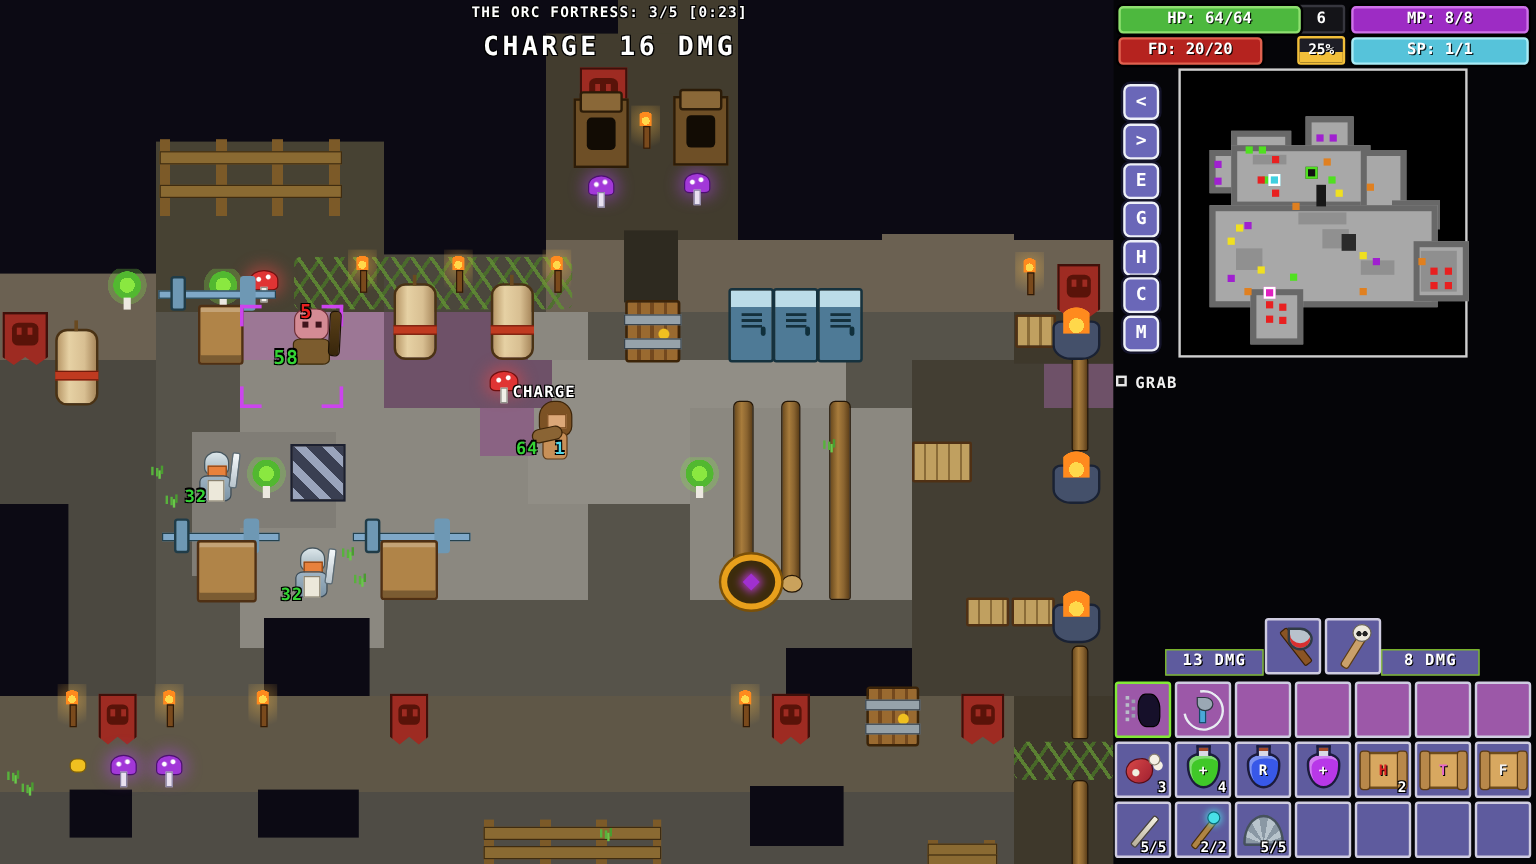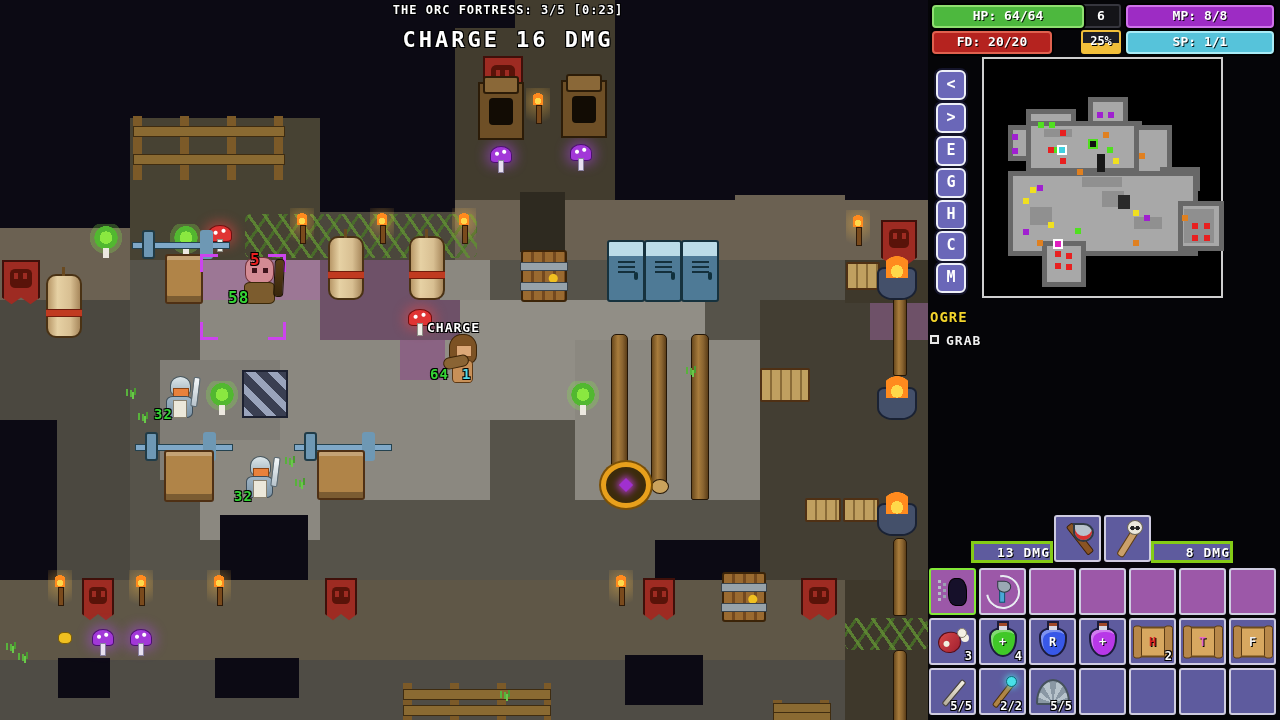--- a/index.html
+++ b/index.html
@@ -110,22 +110,22 @@
   #minimap{position:absolute;left:982px;top:57px;width:241px;height:241px;background:#000;border:2px solid #cfcfcf;box-sizing:border-box;}
   .mm-room{position:absolute;background:#a8a8a8;border:5px solid #686868;box-sizing:border-box;}
   .mm-patch,.mm-dot{position:absolute;}
   #mob-info{position:absolute;left:930px;top:309px;width:344px;}
   #mob-name{color:#f2d42c;font-size:14px;font-weight:bold;letter-spacing:1px;text-shadow:1px 1px 0 #000;margin-bottom:8px;}
   .mob-line{color:#f0f0f0;font-size:13px;font-weight:bold;letter-spacing:1px;margin:3px 0;text-shadow:1px 1px 0 #000;}
   .bullet{display:inline-block;width:5px;height:5px;border:2px solid #e8e8e8;background:#1a1a1a;margin-right:7px;vertical-align:1px;}
   .slot{position:absolute;width:47px;height:47px;background:#5e5b9e;border:2px solid #cfcce0;border-radius:3px;box-sizing:border-box;cursor:pointer;}
   .slot.ability{background:#9c58a8;}
   .slot.selected{border-color:#84e838;}
-  .wlabel{position:absolute;height:22px;background:#5e5b9e;border:3px solid #84cc16;box-sizing:border-box;
-    color:#fff;font-size:13px;font-weight:bold;letter-spacing:1px;text-align:right;line-height:17px;text-shadow:1px 1px 0 #000;}
+  .wlabel{position:absolute;height:22px;background:#5e5b9e;border:1px solid #84cc16;box-sizing:border-box;
+    color:#fff;font-size:13px;font-weight:bold;letter-spacing:1px;text-align:center;line-height:17px;text-shadow:1px 1px 0 #000;}
   .count{position:absolute;right:2px;bottom:0;color:#fff;font-size:12px;font-weight:bold;
     text-shadow:1px 1px 0 #000,-1px 1px 0 #000,1px -1px 0 #000,-1px -1px 0 #000;z-index:2;}
   .icon{position:absolute;left:50%;top:50%;transform:translate(-50%,-50%);}
   .glyph{position:absolute;left:50%;top:50%;transform:translate(-50%,-50%);font-size:12px;font-weight:bold;
     font-family:"DejaVu Sans Mono",monospace;text-shadow:1px 1px 0 #000;z-index:2;}
   
   .ic-axe{width:36px;height:38px;}
   .ic-axe::before{content:"";position:absolute;left:46%;top:4%;width:6px;height:34px;background:#8a5424;border:1px solid #3c2006;transform:rotate(-38deg);border-radius:2px;}
   .ic-axe::after{content:"";position:absolute;right:2px;top:3px;width:17px;height:15px;background:#b8c2cc;border:2px solid #303a44;
     border-radius:0 60% 60% 60%;box-shadow:inset 0 -4px 0 #d83030;}
@@ -366,21 +366,20 @@
       <div class="mm-dot" style="left: 53px; top: 181px; width: 6px; height: 6px; background: rgb(224, 128, 32);"></div>
       <div class="mm-dot" style="left: 149px; top: 181px; width: 6px; height: 6px; background: rgb(224, 128, 32);"></div>
       <div class="mm-dot" style="left: 198px; top: 156px; width: 6px; height: 6px; background: rgb(224, 128, 32);"></div>
       <div class="mm-dot" style="left: 93px; top: 110px; width: 6px; height: 6px; background: rgb(224, 128, 32);"></div>
       <div class="mm-dot" style="left: 75px; top: 88px; width: 6px; height: 6px; background: rgb(64, 208, 224); border: 2px solid rgb(255, 255, 255); margin: -2px;"></div>
       <div class="mm-dot" style="left: 106px; top: 82px; width: 6px; height: 6px; background: rgb(16, 16, 16); border: 2px solid rgb(80, 224, 32); margin: -2px;"></div>
       <div class="mm-dot" style="left: 71px; top: 182px; width: 6px; height: 6px; background: rgb(224, 32, 192); border: 2px solid rgb(255, 255, 255); margin: -2px;"></div>
     </div>
 
   <div id="mob-info">
-    <div id="mob-name">OGRE</div>
     <div id="mob-stats">
       </div>
     <div id="mob-abilities">
         <div class="mob-line"><span class="bullet"></span><span>GRAB</span></div>
       </div>
   </div>
 
   <div class="wlabel" style="left:971px;top:541px;width:82px;">13 DMG</div>
   <div class="wlabel" style="left:1151px;top:541px;width:82px;">8 DMG</div>
 <div class="bar" style="left: 932px; top: 5px; width: 152px; height: 23px; background: rgb(77, 184, 62); border-color: rgb(143, 224, 112);">HP: 64/64</div>

